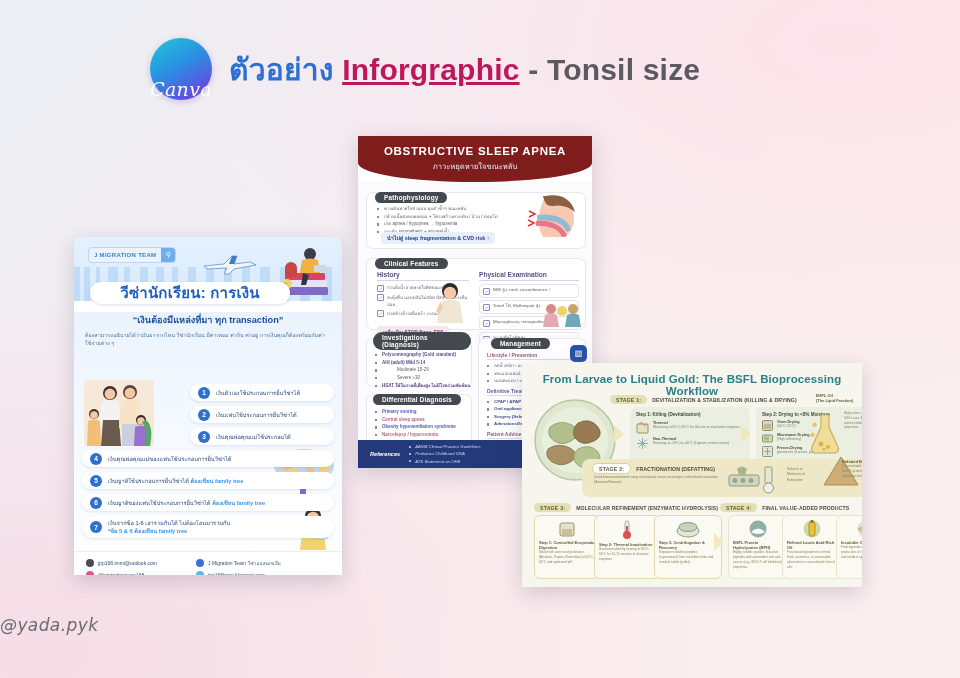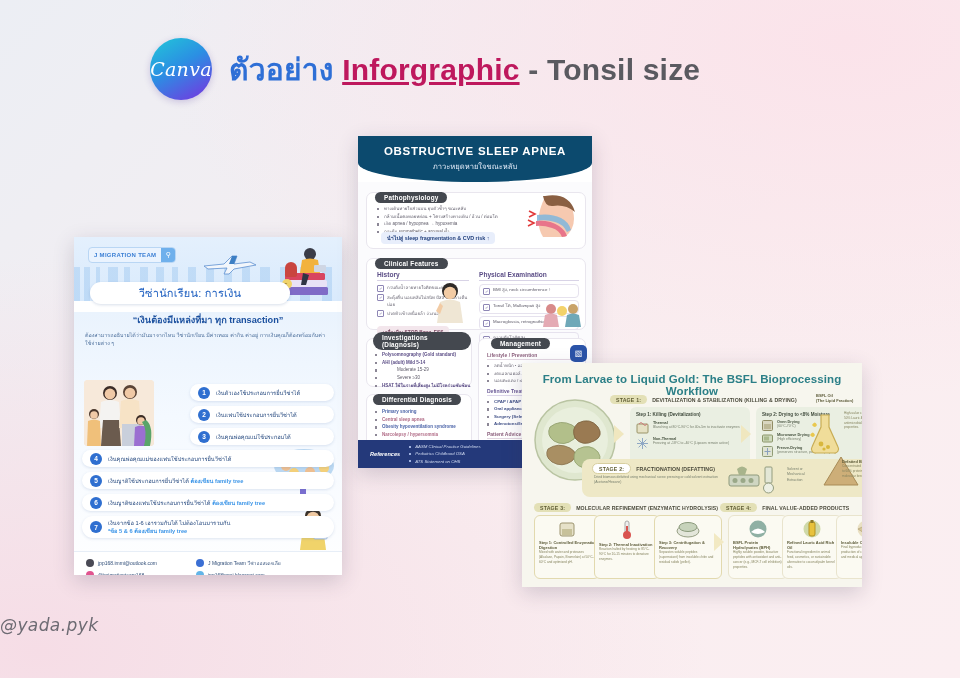--- a/index.html
+++ b/index.html
@@ -11,21 +11,21 @@
       radial-gradient(120% 100% at 4% 96%, #f6dde6 0%, rgba(246,221,230,0) 58%),
       linear-gradient(135deg,#eceef4 0%,#f2eef2 30%,#f9eef0 60%,#fbeef1 100%);
     position:relative;
   }
 
   
   .hdr{position:absolute;left:150px;top:38px;display:flex;align-items:center;gap:17px;}
   .canva-logo{
     width:62px;height:62px;border-radius:50%;
     background:linear-gradient(150deg,#21c8d8 0%,#2b8fe3 45%,#7a30e0 100%);
-    display:flex;align-items:center;justify-content:center;
+    display:flex;align-items:flex-end;justify-content:center;
     box-shadow:0 2px 7px rgba(70,40,150,.22);
   }
   .canva-logo span{
     font-family:"DejaVu Serif", serif;font-style:italic;color:#fff;
     font-size:19px;letter-spacing:.3px;font-weight:400;
   }
   .hdr-title{font-size:30px;font-weight:bold;letter-spacing:.2px;white-space:nowrap;}
   .hdr-title .th{color:#2e6fd6;}
   .hdr-title .en{color:#be185d;text-decoration:underline;}
   .hdr-title .dash{color:#5d5d62;}
@@ -60,21 +60,21 @@
   .cA-chip{position:absolute;left:14px;top:10px;display:flex;align-items:center;
     background:#eaf3fe;border:1px solid #b9d6f4;border-radius:4px;height:14px;padding:0 0 0 5px;}
   .cA-chip b{font-size:6px;color:#3b7fd4;letter-spacing:.3px;font-weight:bold;}
   .cA-chip .sq{width:14px;height:14px;background:#6fb0ec;margin-left:5px;border-radius:0 3px 3px 0;
     display:flex;align-items:center;justify-content:center;color:#fff;font-size:7px;}
   .cA-plane{position:absolute;left:128px;top:16px;width:56px;height:22px;}
   .cA-person{position:absolute;right:6px;top:6px;width:62px;height:58px;}
   .cA-titlebar{position:absolute;left:16px;top:45px;right:52px;height:22px;background:#fff;
     border-radius:11px;display:flex;align-items:center;justify-content:center;
     box-shadow:0 1px 3px rgba(40,80,140,.18);}
-  .cA-titlebar span{color:#1e5fc0;font-size:11px;font-weight:normal;letter-spacing:.2px;}
+  .cA-titlebar span{color:#1e5fc0;font-size:15px;font-weight:bold;letter-spacing:.2px;}
   .cA-body{position:relative;height:274px;background:linear-gradient(180deg,#eaf3fd 0%,#f4f9ff 38%,#ffffff 100%);}
   .cA-quote{margin:11px 10px 0 10px;font-size:9.2px;font-weight:bold;color:#1a4f9e;text-align:center;}
   .cA-sub{margin:4px 11px 0 11px;font-size:5.4px;color:#4a6d9a;line-height:1.5;}
   .cA-rows{position:absolute;left:8px;right:8px;top:72px;}
   .cA-row{display:flex;align-items:center;gap:6px;background:#fff;border-radius:11px;height:17px;
     margin-bottom:5px;padding:0 8px;box-shadow:0 1px 3px rgba(60,100,160,.16);}
   .cA-row.ind{margin-left:108px;width:auto;}
   .cA-num{flex:0 0 auto;width:12px;height:12px;border-radius:50%;background:#2f6fd0;color:#fff;
     font-size:6.5px;display:flex;align-items:center;justify-content:center;font-weight:bold;}
   .cA-txt{font-size:5.7px;color:#21457c;white-space:nowrap;}
@@ -86,21 +86,21 @@
     background:linear-gradient(180deg,#f6e5d6 0%,#efd9c6 100%);}
   .cA-tree{position:absolute;right:6px;top:134px;width:64px;height:62px;}
   .cA-boy{position:absolute;right:8px;bottom:36px;width:40px;height:44px;}
   .cA-foot{position:absolute;left:0;right:0;bottom:0;height:34px;background:#fff;border-top:1px solid #e7eef7;}
   .cA-fl{position:absolute;display:flex;align-items:center;gap:4px;}
   .cA-dot{width:8px;height:8px;border-radius:50%;display:inline-block;flex:0 0 auto;}
   .cA-fl span{font-size:5px;color:#33507a;white-space:nowrap;}
 
   
   .cardB{left:358px;top:136px;width:234px;height:332px;z-index:4;}
-  .cB-head{position:relative;height:46px;background:#0c4a6e;
+  .cB-head{position:relative;height:46px;background:#7f1d1d;
     border-radius:0 0 56% 56% / 0 0 46% 46%;}
   .cB-h1{position:absolute;left:0;right:0;top:9px;text-align:center;color:#fff;
     font-size:11.5px;font-weight:bold;letter-spacing:.7px;}
   .cB-h2{position:absolute;left:0;right:0;top:24px;text-align:center;color:#e6eefb;font-size:7.6px;}
   .cB-body{position:relative;height:286px;background:#fbfbfd;padding:0;}
   .pill{display:inline-block;background:#44484f;color:#fff;border-radius:9px;
     padding:2px 9px;font-size:6.4px;font-weight:bold;letter-spacing:.2px;}
   .sect{position:absolute;background:#fff;border:1px solid #e9e6ee;border-radius:7px;}
   .blist{margin:0;padding:0;list-style:none;}
   .blist li{position:relative;padding-left:7px;font-size:4.5px;color:#5d5a68;line-height:1.72;}

